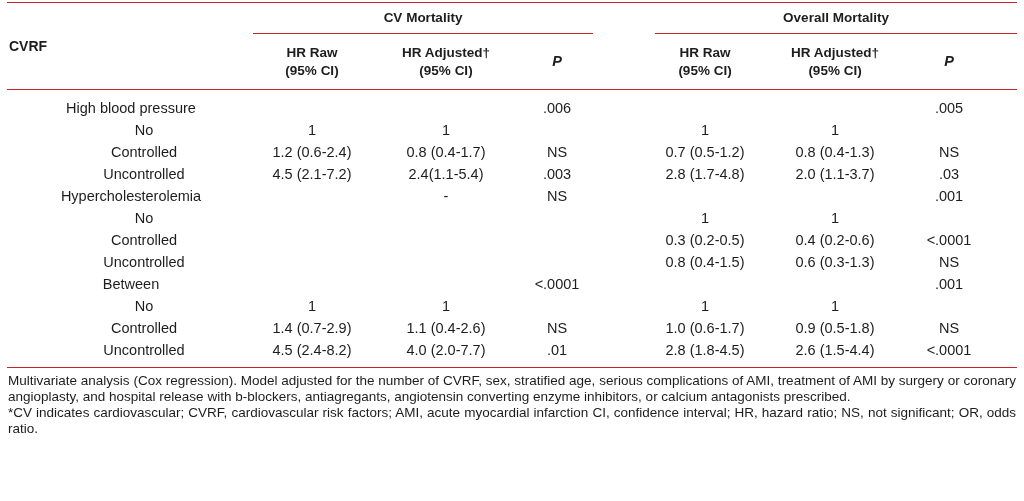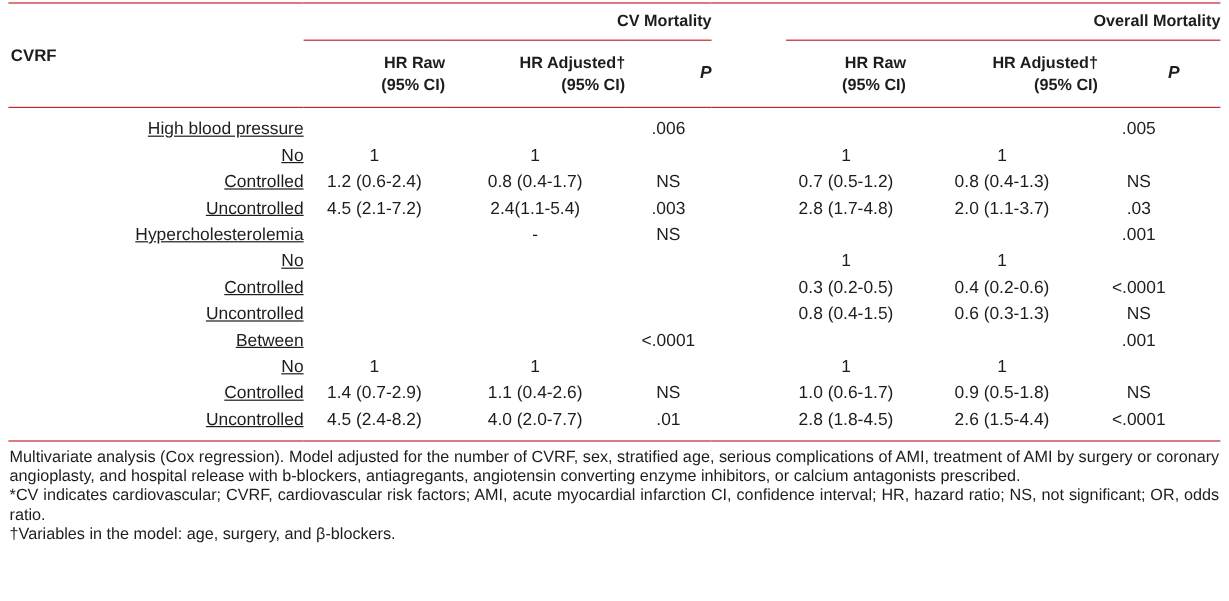--- a/index.html
+++ b/index.html
@@ -23,38 +23,38 @@
 
   
   table{
     width:1010px;border-collapse:collapse;table-layout:fixed;
     border-top:1.5px solid var(--red);
     border-bottom:1.5px solid var(--red);
   }
   th,td{padding:0;}
   thead th{
     font-weight:bold;font-size:13.5px;line-height:1.3;
-    text-align:right;vertical-align:middle;
+    text-align:center;vertical-align:middle;
   }
   .group-row{height:31px;}
   th.group{border-bottom:1.5px solid var(--red);}
   .colhead-row{height:56px;}
   th.stub{
     text-align:left;vertical-align:middle;font-size:14px;
     padding-left:2px;border-bottom:1.5px solid var(--red);
   }
   th.gaph{border-bottom:1.5px solid var(--red);}
   th.colh{border-bottom:1.5px solid var(--red);}
   .p-ital{font-style:italic;font-size:14.5px;}
 
   tbody td{
     font-size:14.5px;line-height:22px;text-align:center;
     vertical-align:middle;white-space:nowrap;
   }
-  tbody td.label{text-align:right;padding-left:2px;text-decoration:underline;}
+  tbody td.label{text-align:center;padding-left:2px;}
   tbody tr.indent td.label{padding-left:28px;}
   tbody tr:first-child td{padding-top:7px;}
   tbody tr:last-child td{padding-bottom:6px;}
   .pcol{padding-right:34px;}
 
   
   .footnotes{margin-top:5px;padding:0 1px;}
   .footnotes p{
     margin:0;font-size:13.5px;line-height:16px;text-align:justify;
   }
@@ -224,16 +224,15 @@
     <td>2.8 (1.8-4.5)</td>
     <td>2.6 (1.5-4.4)</td>
     <td class="pcol">&lt;.0001</td>
   </tr>
       </tbody>
   </table>
 
   <div class="footnotes">
     <p>Multivariate analysis (Cox regression). Model adjusted for the number of CVRF, sex, stratified age, serious complications of AMI, treatment of AMI by surgery or coronary angioplasty, and hospital release with b-blockers, antiagregants, angiotensin converting enzyme inhibitors, or calcium antagonists prescribed.</p>
     <p>*CV indicates cardiovascular; CVRF, cardiovascular risk factors; AMI, acute myocardial infarction CI, confidence interval; HR, hazard ratio; NS, not significant; OR, odds ratio.</p>
-    <p>†Variables in the model: age, surgery, and β-blockers.</p>
   </div>
 
 </div>
 
 </body></html>

